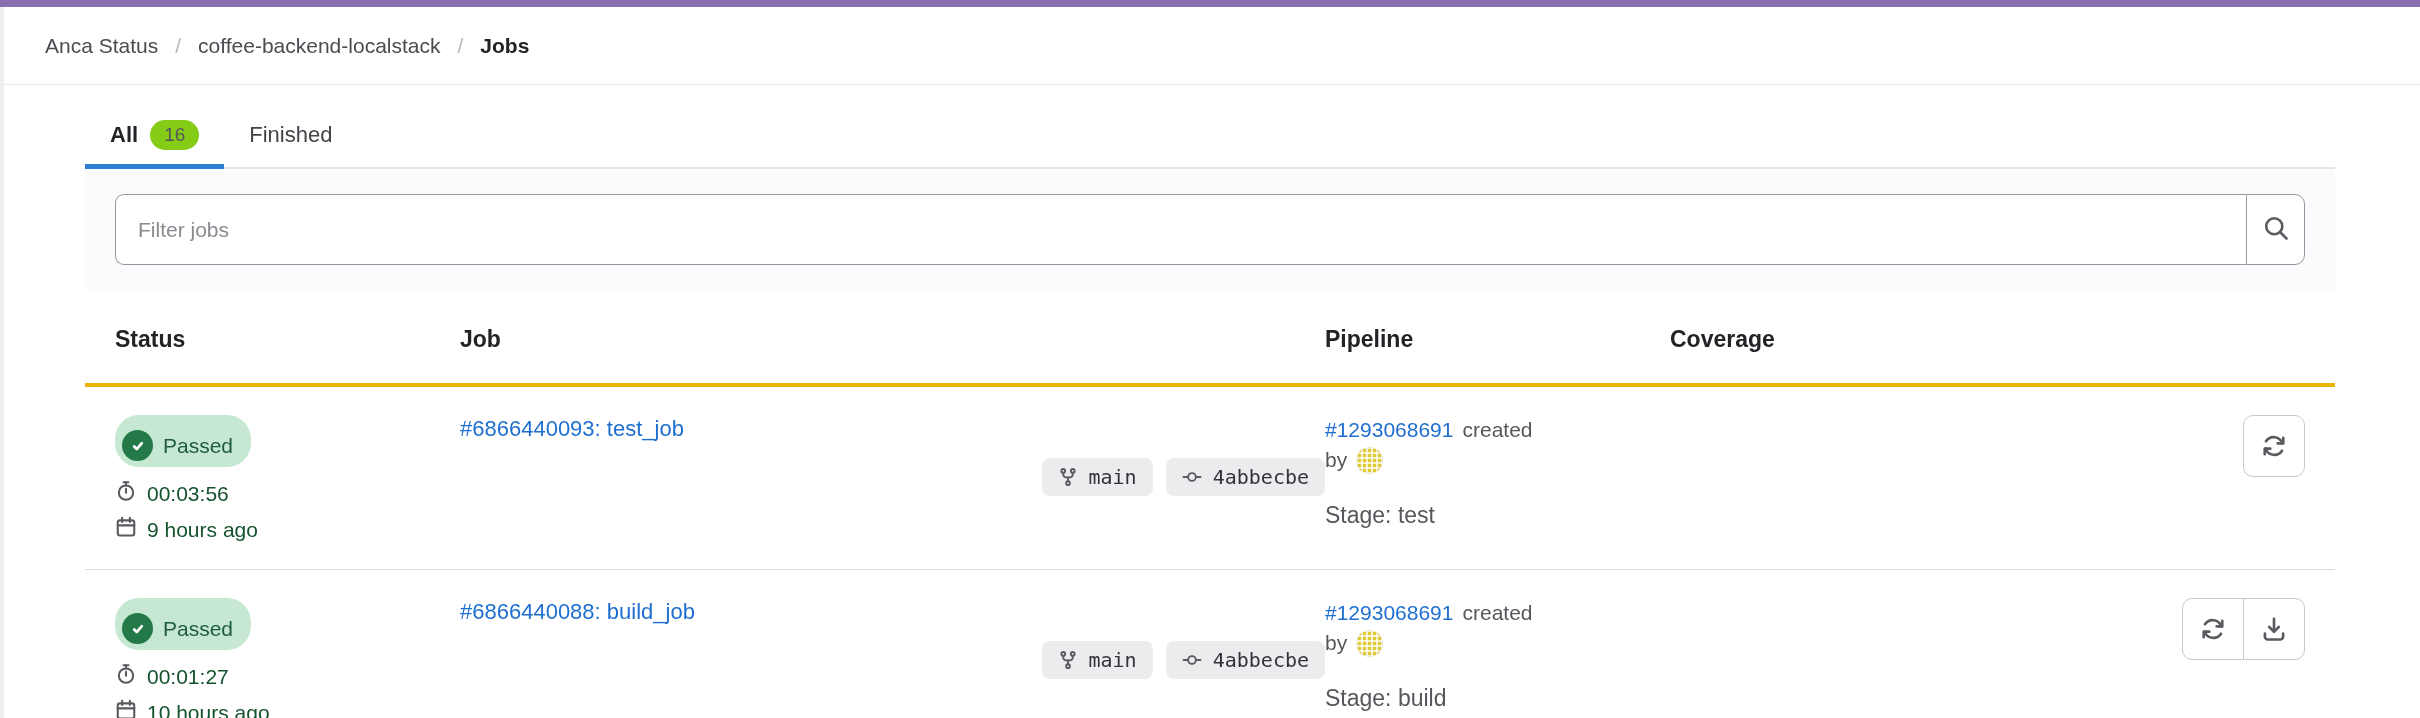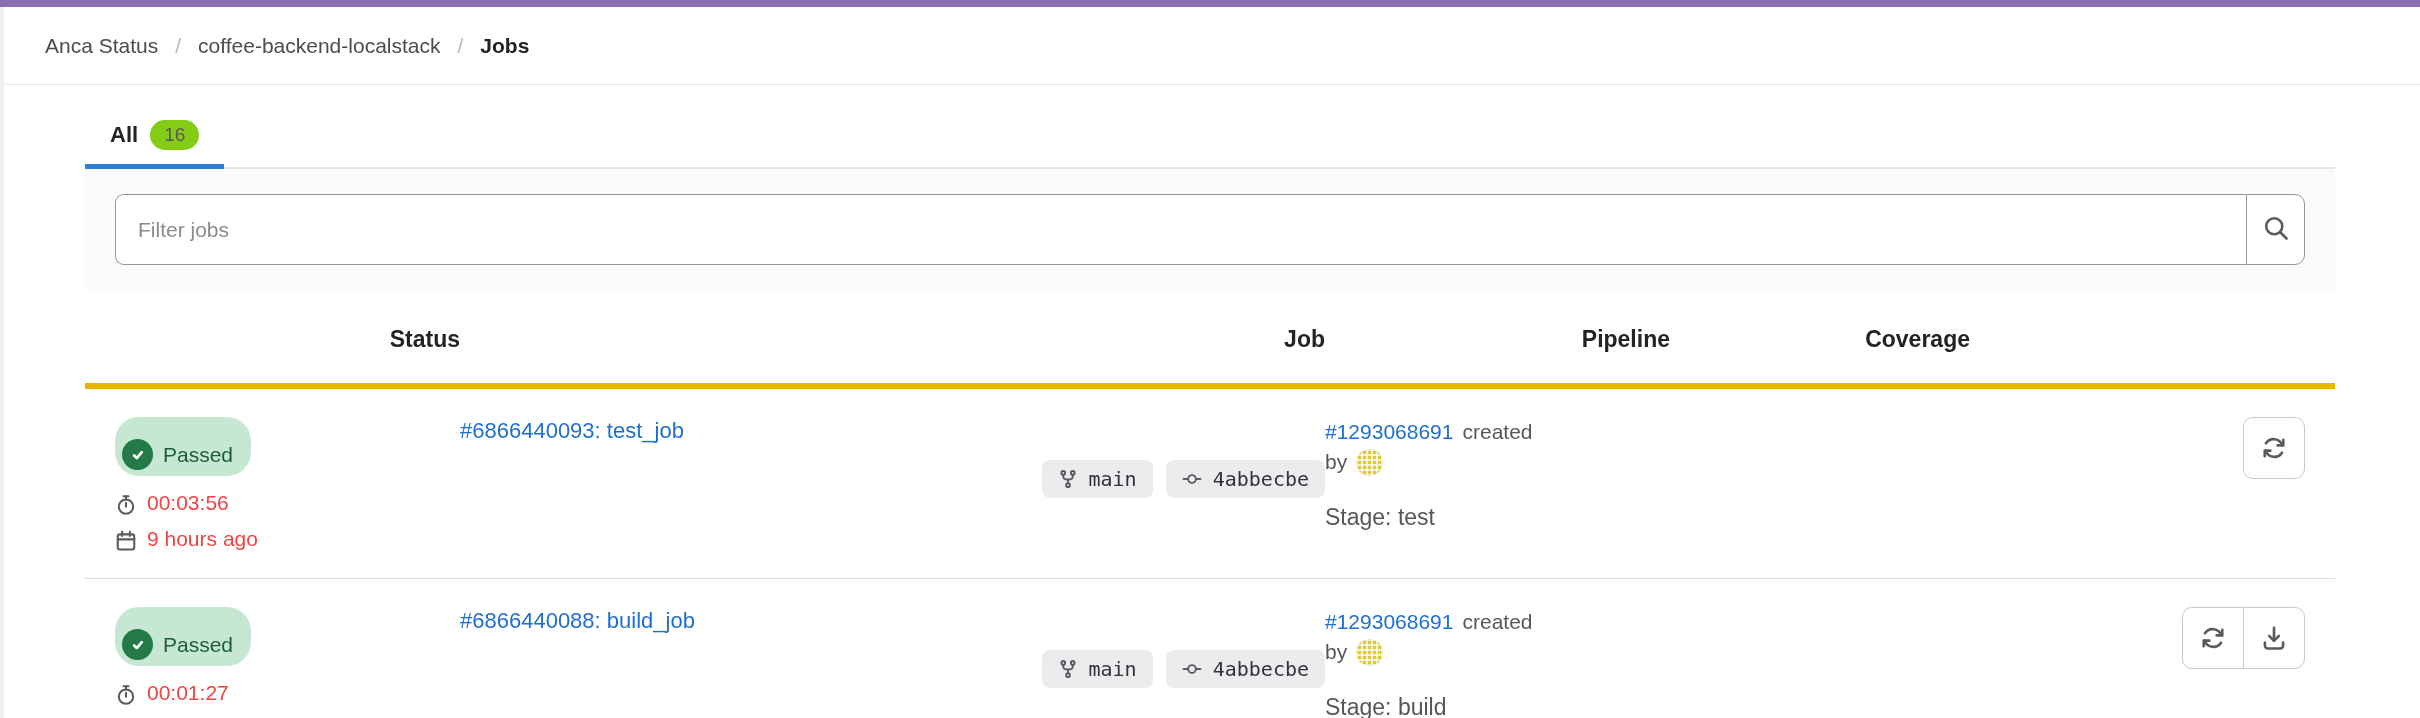--- a/index.html
+++ b/index.html
@@ -53,41 +53,41 @@
     font-family: "Liberation Sans", sans-serif; color: #28272d; background: #fff; outline: none;
   }
   .filter-input::placeholder { color: #8b8a90; }
   .search-btn {
     width: 59px; border: 1px solid #97969c; border-radius: 0 10px 10px 0;
     background: #fff; display: flex; align-items: center; justify-content: center;
     cursor: pointer; padding: 0;
   }
 
   
-  .thead { display: flex; padding: 0 30px; border-bottom: 6px solid #eab308; text-align: right; }
+  .thead { display: flex; padding: 0 30px; border-bottom: 4px solid #eab308; }
   .th { font-size: 23px; font-weight: 700; padding: 36px 0 30px; color: #232227; }
   .col-status   { width: 345px; }
   .col-job      { width: 865px; }
   .col-pipeline { width: 345px; }
   .col-coverage { width: 300px; }
   .col-actions  { flex: 1; }
 
   .trow { display: flex; padding: 28px 30px 26px; border-bottom: 1px solid #dcdcde; }
 
   
   .badge {
     display: inline-flex; align-items: center; gap: 10px;
-    background: #c6e8d2; border-radius: 24px; padding: 22px 18px 6px 7px; cursor: pointer;
+    background: #c6e8d2; border-radius: 24px; padding: 15px 18px 6px 7px; cursor: pointer;
   }
   .badge-icon {
     width: 31px; height: 31px; border-radius: 50%; background: #237a48;
     display: flex; align-items: center; justify-content: center; flex: none;
   }
   .badge-label { color: #1f5c3b; font-size: 21px; line-height: 26px; }
-  .meta-line { display: flex; align-items: flex-end; gap: 10px; color: #ef4444; font-size: 21px; margin-top: 9px; line-height: 27px; }
+  .meta-line { display: flex; align-items: flex-start; gap: 10px; color: #14532d; font-size: 21px; margin-top: 9px; line-height: 27px; }
   .meta-line.first { margin-top: 13px; }
   .meta-line svg { flex: none; }
 
   
   .job-link { color: #1f6fd0; font-size: 22px; text-decoration: none; cursor: pointer; display: inline-block; line-height: 28px; }
   .tags { display: flex; gap: 13px; margin-top: 15px; justify-content: flex-end; }
   .tag {
     display: inline-flex; align-items: center; gap: 11px;
     background: #ececef; border-radius: 8px; padding: 7px 16px;
     font-family: "DejaVu Sans Mono", monospace; font-size: 20px; color: #333238; cursor: pointer;
@@ -134,20 +134,23 @@
   <span class="crumb-current">Jobs</span>
 </nav>
 
 <div class="content">
 
   <div class="tabs">
     <div class="tab active">
       <span>All</span>
       <span class="tab-count">16</span>
     </div>
+    <div class="tab">
+      <span>Finished</span>
+    </div>
   </div>
 
   <div class="filter-panel">
     <div class="input-group">
       <input class="filter-input" type="text" placeholder="Filter jobs" style="">
       <button class="search-btn">
         <span>
           <svg class="gl-icon" width="28" height="28" viewBox="0 0 16 16">
             <circle cx="7" cy="7" r="4.6"></circle>
             <path d="M10.4 10.4L14 14"></path>

